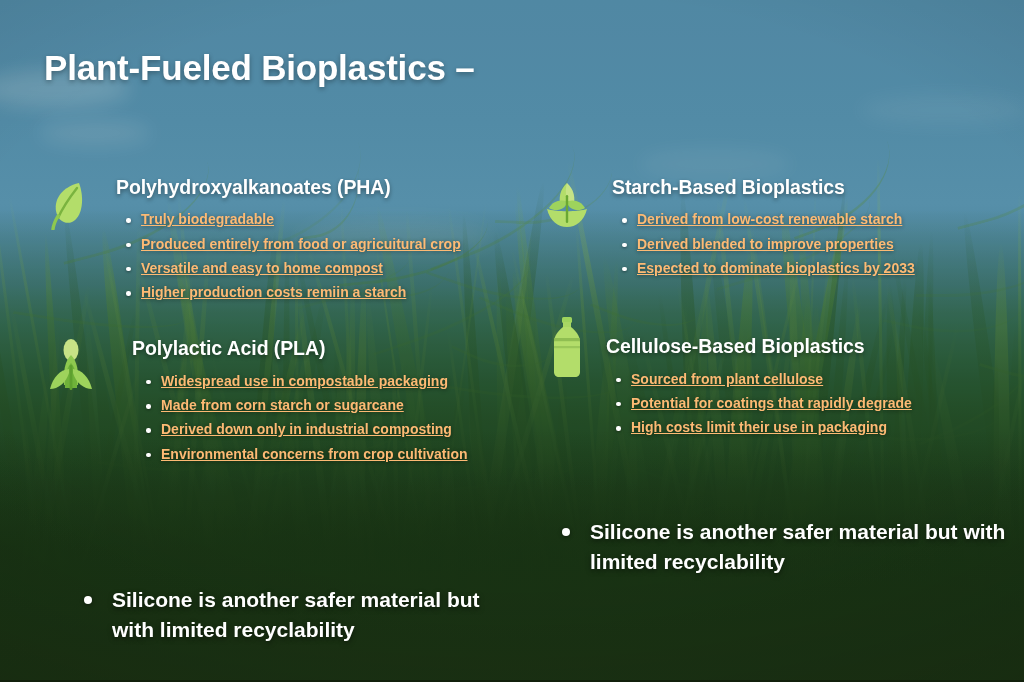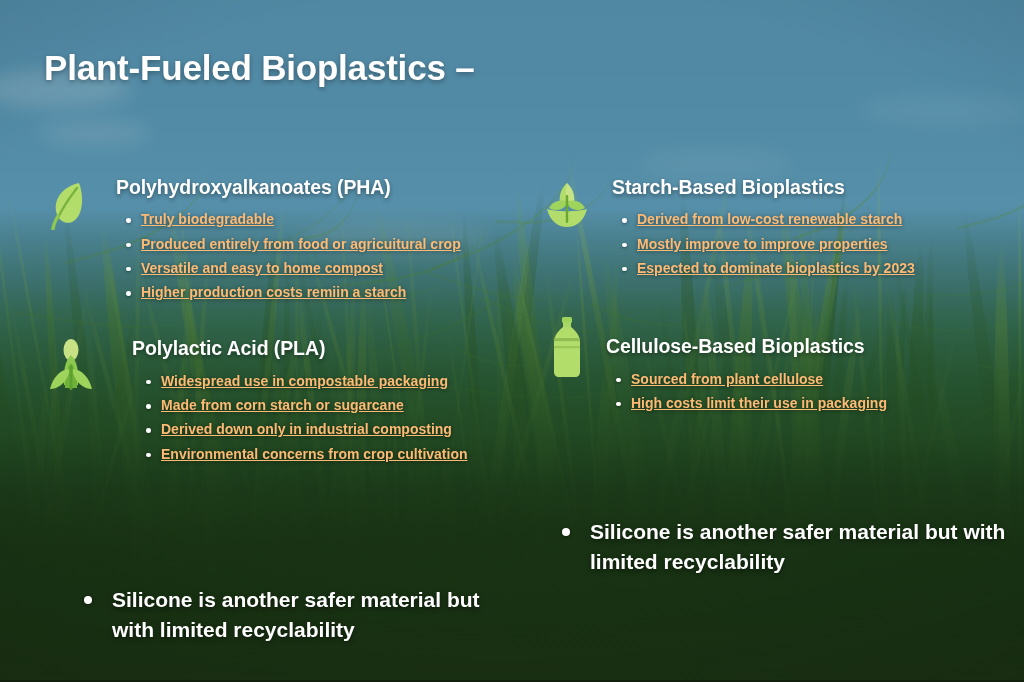--- a/index.html
+++ b/index.html
@@ -487,40 +487,41 @@
             <path d="M24 22 C17 20 10 23 7 29 C13 33 21 31 24 26 Z" fill="#9ed35c"></path>
             <path d="M26 22 C33 20 40 23 43 29 C37 33 29 31 26 26 Z" fill="#9ed35c"></path>
             <path d="M5 30 C8 42 16 48 25 48 C34 48 42 42 45 30 C36 33 14 33 5 30 Z" fill="#b3dd6a"></path>
             <rect x="23.8" y="16" width="2.4" height="28" rx="1.2" fill="#6aa833"></rect>
           </svg>
         </div>
         <div class="body">
           <h2>Starch-Based Bioplastics</h2>
           <ul>
             <li>Derived from low-cost renewable starch</li>
-            <li>Mostly improve to improve properties</li>
-            <li>Espected to dominate bioplastics by 2023</li>
+            <li>Derived blended to improve properties</li>
+            <li>Espected to dominate bioplastics by 2033</li>
           </ul>
         </div>
       </div>
 
       <div class="block block-cell" style="margin-top:56px;">
         <div class="ico" style="top:-14px;">
           <svg width="44" height="64" viewBox="0 0 44 64" aria-hidden="true">
             <rect x="17" y="1" width="10" height="6" rx="1.6" fill="#9ed35c"></rect>
             <rect x="18" y="6" width="8" height="6" fill="#a8d763"></rect>
             <path d="M18 11 C13 15 9 20 9 26 L9 56 C9 59 11 61 14 61 L30 61 C33 61 35 59 35 56 L35 26 C35 20 31 15 26 11 Z" fill="#b3dd6a"></path>
             <rect x="9" y="22" width="26" height="3.2" fill="#89b94e" opacity=".85"></rect>
             <rect x="9" y="30" width="26" height="2.2" fill="#89b94e" opacity=".6"></rect>
           </svg>
         </div>
         <div class="body">
           <h2>Cellulose-Based Bioplastics</h2>
           <ul>
             <li>Sourced from plant cellulose</li>
+            <li>Potential for coatings that rapidly degrade</li>
             <li>High costs limit their use in packaging</li>
           </ul>
         </div>
       </div>
 
     </div>
 
     <div class="closing closing-left">Silicone is another safer material but with limited recyclability</div>
     <div class="closing closing-right">Silicone is another safer material but with limited recyclability</div>
 

